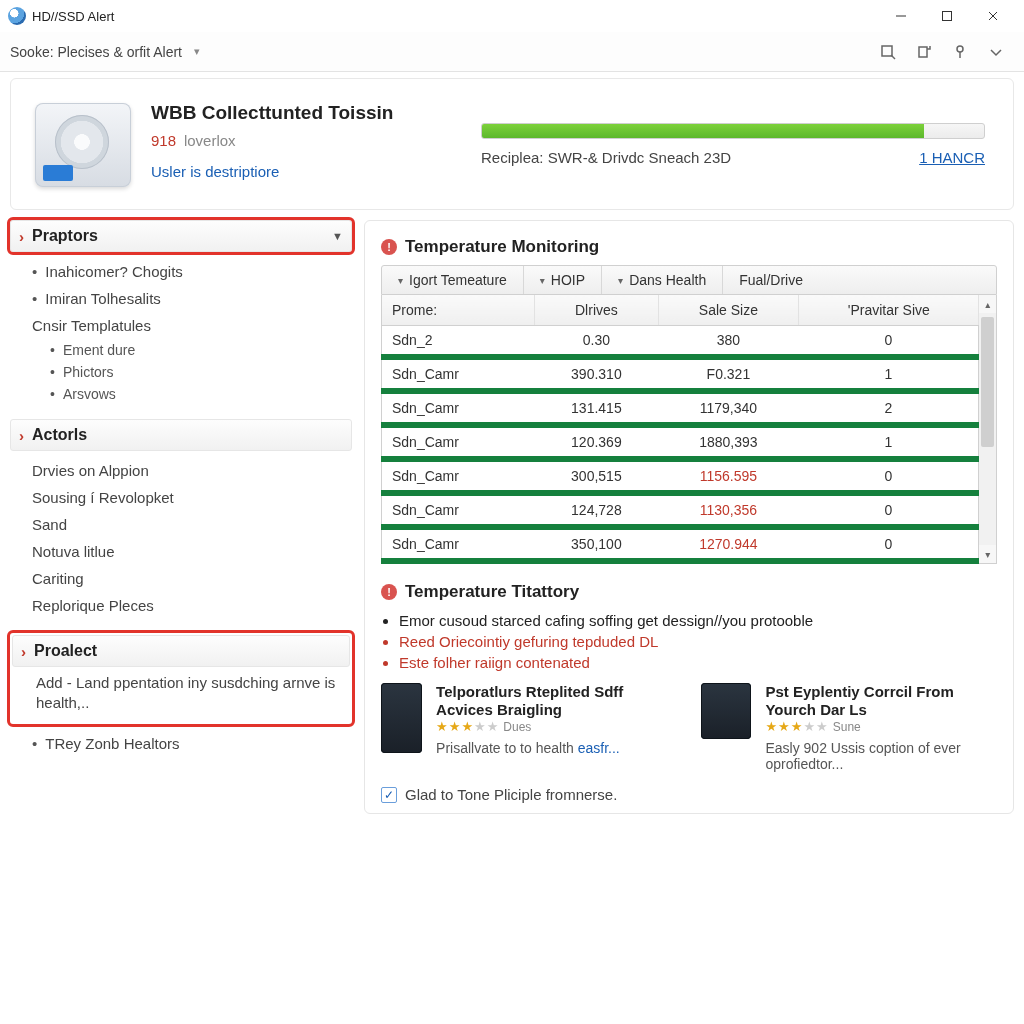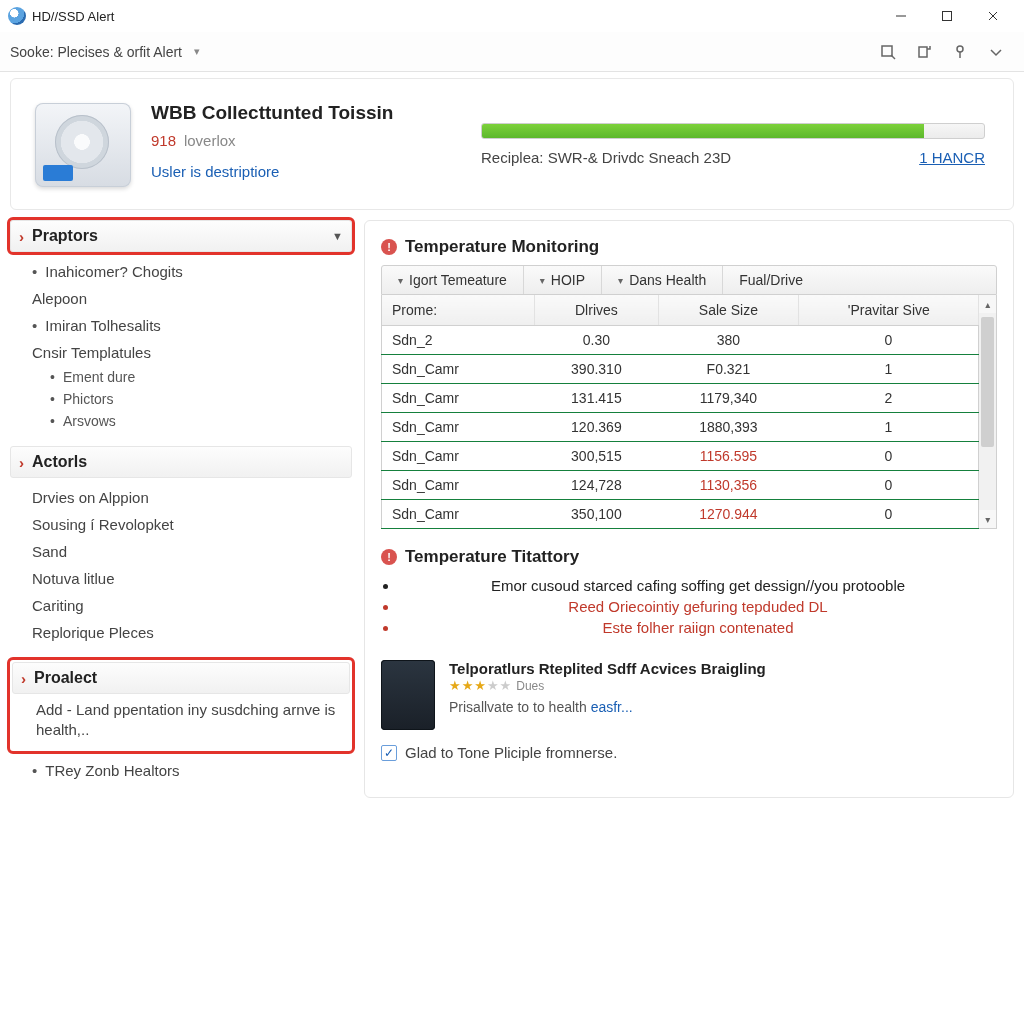--- a/index.html
+++ b/index.html
@@ -178,21 +178,21 @@
     border:1px solid #d0d0d0; border-top:none;
     width:100%; border-collapse:collapse; font-size:14px;
   }
   .grid th {
     background:linear-gradient(#fafafa,#efefef);
     border-bottom:1px solid #d0d0d0;
     border-right:1px solid #e2e2e2;
     padding:7px 10px; text-align:left; font-weight:400; color:#333;
   }
   .grid td {
-    border-bottom:1px solid #15803d;
+    border-bottom:6px solid #15803d;
     padding:6px 10px; color:#333;
   }
   .grid td.center, .grid th.center { text-align:center; }
   .grid td.red { color:#c0392b; }
   .vscroll {
     width:18px;
     border:1px solid #d0d0d0; border-left:none; border-top:none;
     background:#f1f1f1;
     position:relative;
   }
@@ -200,21 +200,21 @@
     height:18px; display:flex; align-items:center; justify-content:center;
     font-size:10px; color:#666; background:#f7f7f7;
   }
   .vscroll .thumb {
     position:absolute; left:2px; right:2px; top:22px; height:130px;
     background:#cfcfcf; border-radius:2px;
   }
   .vscroll .arrow.bottom { position:absolute; bottom:0; left:0; right:0; }
 
   
-  .tit-list { margin: 4px 0 22px 18px; font-size:15px;text-align:center; }
+  .tit-list { margin: 4px 0 10px 18px; font-size:15px; }
   .tit-list li { list-style: disc; padding:2px 0; }
   .tit-list li.red { color:#c0392b; }
 
   
   .cards { display:flex; gap:24px; margin-top:4px; }
   .card { display:flex; gap:14px; flex:1; }
   .card .thumb {
     width:54px; height:70px;
     background: linear-gradient(#2b3540,#1a2028);
     border-radius:4px;
@@ -320,21 +320,20 @@
 
   <div class="sidebar" id="sidebar">
       <div class="sb-sec">
         <div class="sb-head highlight">
           <span class="chev">›</span>
           <span>Praptors</span>
           <span class="drop">▼</span>
         </div>
         <div class="sb-items">
           <div class="item bullet">Inahicomer? Chogits</div>
-          <div class="item">Alepoon</div>
           <div class="item bullet">Imiran Tolhesalits</div>
           <div class="item">Cnsir Templatules</div>
           <div class="sub bullet">Ement dure</div>
           <div class="sub bullet">Phictors</div>
           <div class="sub bullet">Arsvows</div>
         </div>
       </div>
       <div class="sb-sec">
         <div class="sb-head">
           <span class="chev">›</span>
@@ -461,20 +460,28 @@
 
     <div class="cards" id="cards">
         <div class="card">
           <div class="thumb"></div>
           <div>
             <h4>Telporatlurs Rteplited Sdff Acvices Braigling</h4>
             <div class="stars">★★★<span class="grey">★★</span><span class="lbl">Dues</span></div>
             <p>Prisallvate to to health <a>easfr...</a></p>
           </div>
         </div>
+        <div class="card">
+          <div class="thumb wide"></div>
+          <div>
+            <h4>Pst Eyplentiy Corrcil From Yourch Dar Ls</h4>
+            <div class="stars">★★★<span class="grey">★★</span><span class="lbl">Sune</span></div>
+            <p>Easly 902 Ussis coption of ever oprofiedtor...</p>
+          </div>
+        </div>
       </div>
 
     <div class="foot-check">
       <span class="cbox">✓</span>
       <span>Glad to Tone Pliciple fromnerse.</span>
     </div>
   </div>
 </div>
 
 </body></html>

